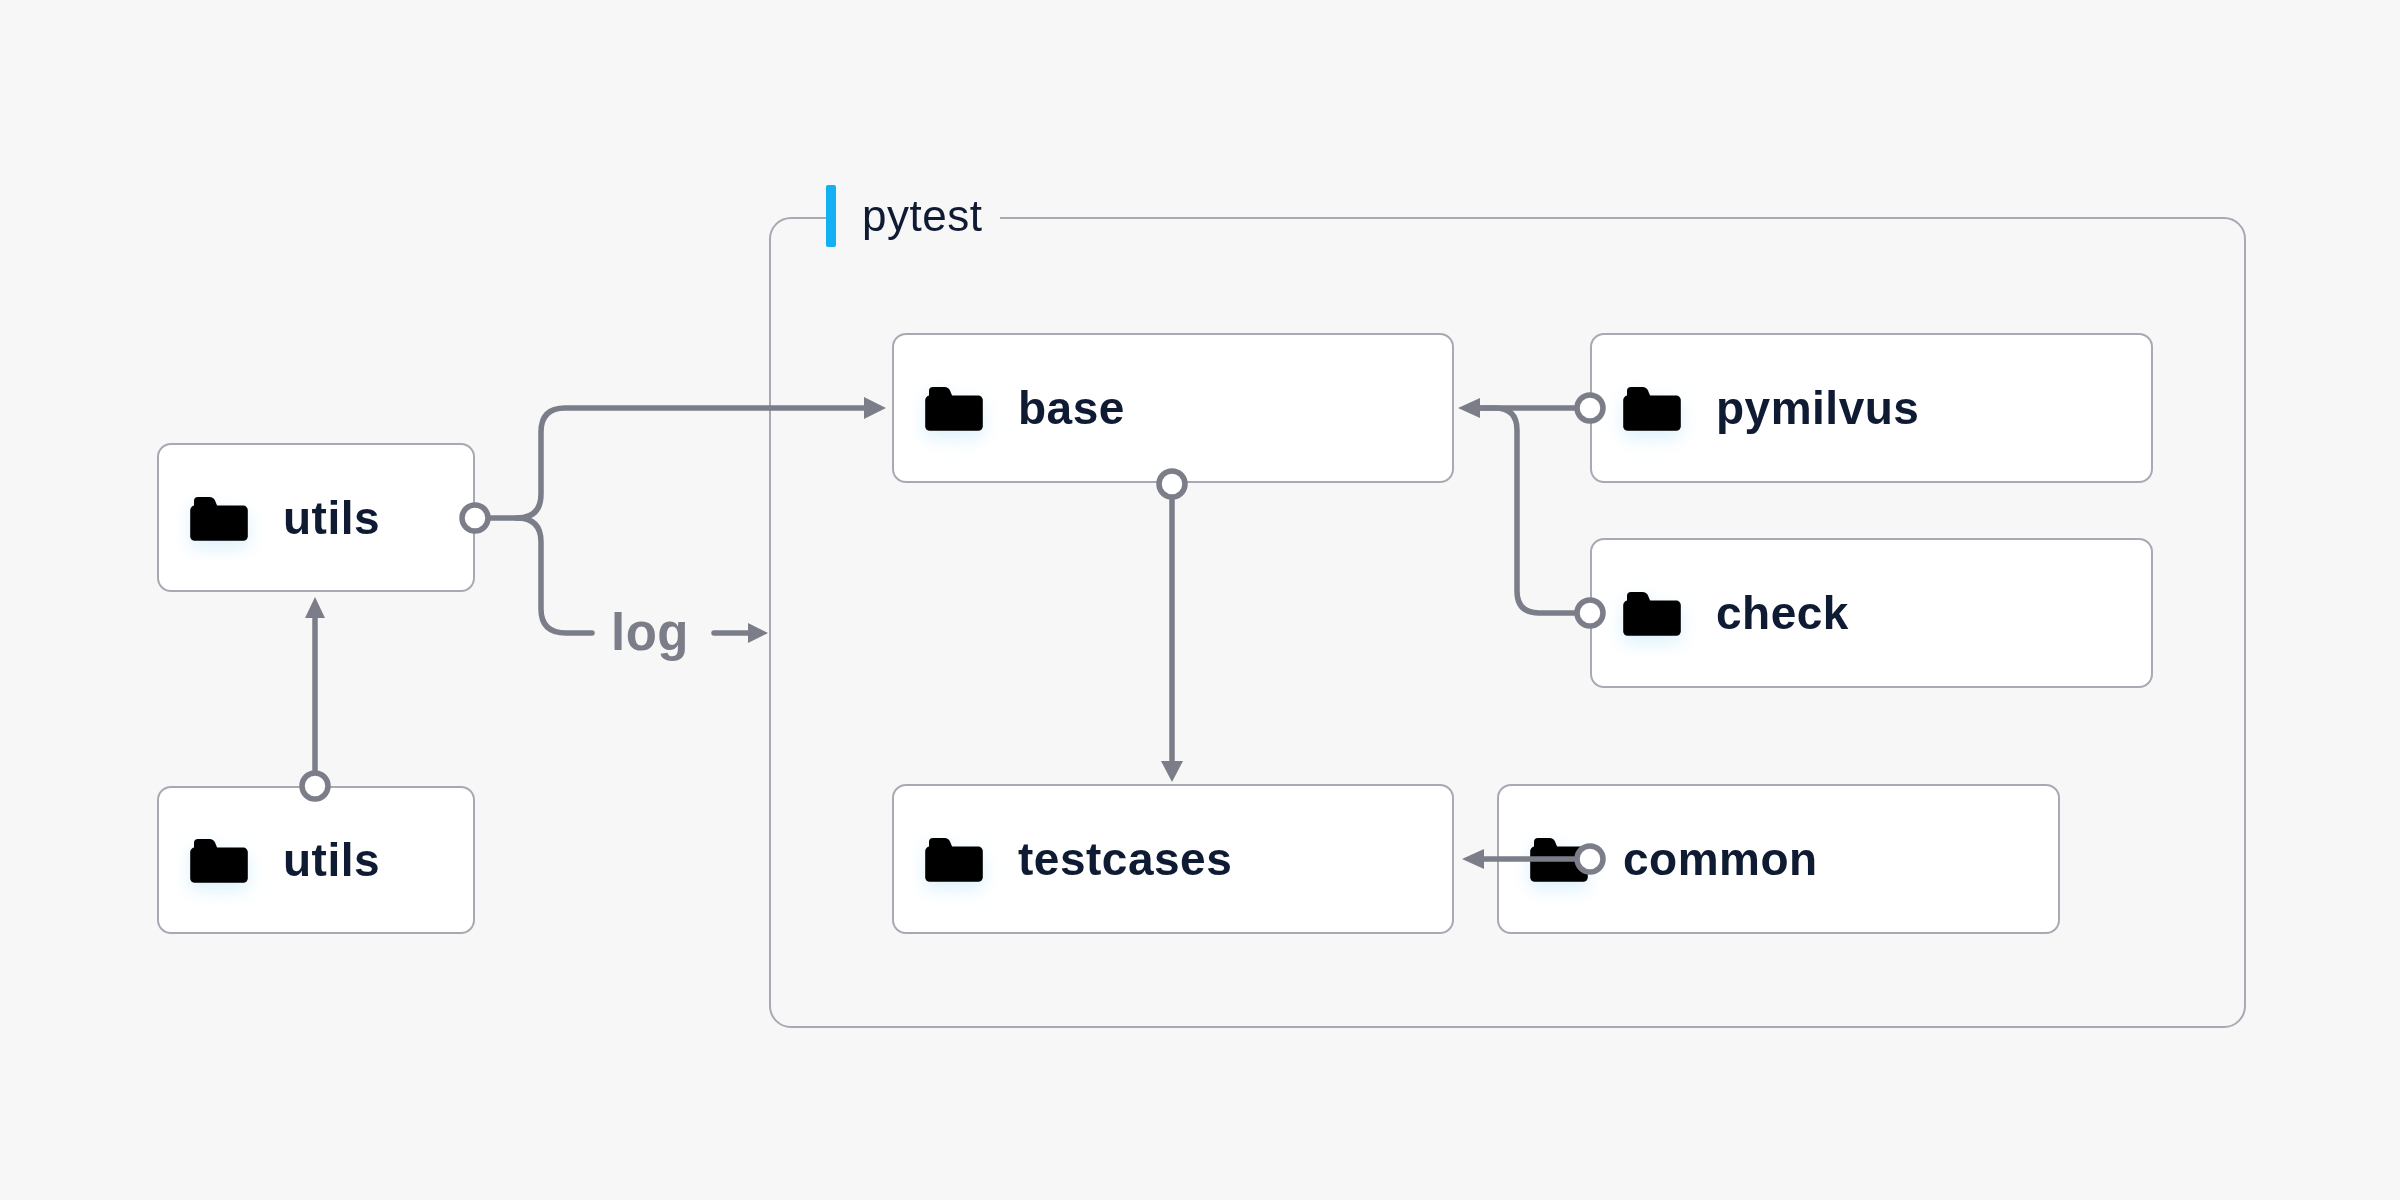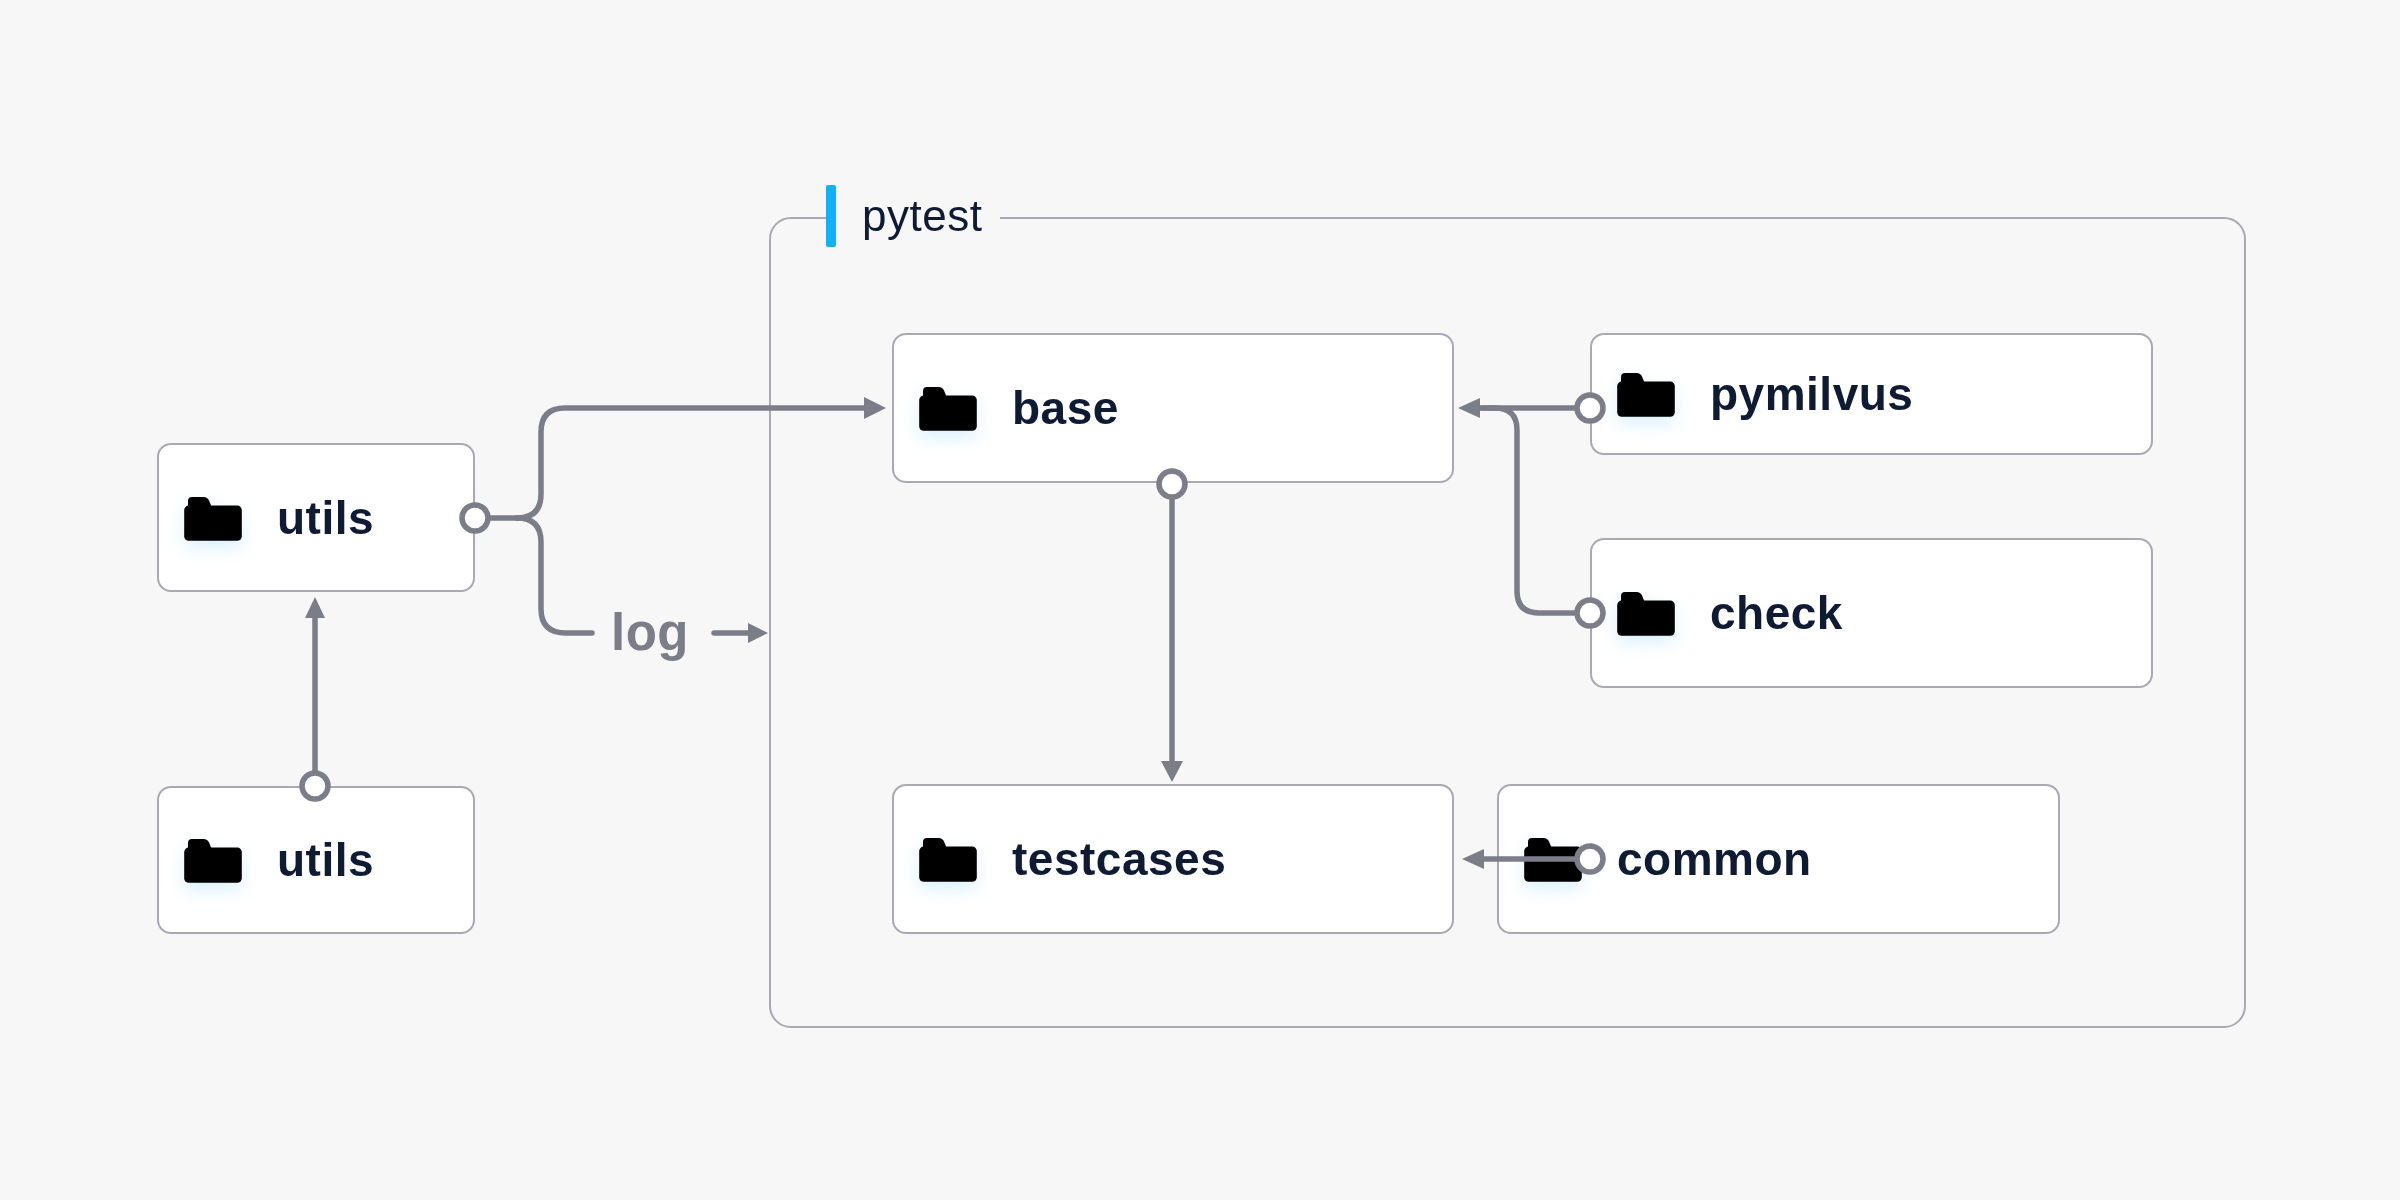--- a/index.html
+++ b/index.html
@@ -30,21 +30,21 @@
     display:flex;align-items:center;gap:26px;
     background:var(--background);padding:0 18px 0 0;z-index:3;
   }
   .accent-bar{display:inline-block;width:10px;height:62px;border-radius:2px;background:var(--accent);}
   .group-title{font-size:44px;font-weight:400;color:var(--text);letter-spacing:.5px;line-height:62px;}
 
   
   .node{
     position:absolute;box-sizing:border-box;
     background:var(--box-bg);border:2.5px solid var(--box-border);border-radius:14px;
-    display:flex;align-items:center;gap:32px;padding-left:22px;z-index:2;
+    display:flex;align-items:center;gap:32px;padding-left:28px;z-index:2;
   }
   .node .folder{width:64px;height:52px;flex:0 0 auto;filter:drop-shadow(0 7px 9px rgba(31,171,239,.16));}
   .node .label{font-size:46px;font-weight:700;color:var(--text);letter-spacing:.5px;white-space:nowrap;}
 
   
   .edge-label{
     position:absolute;left:596px;top:607px;width:108px;height:52px;
     text-align:center;font-size:51px;font-weight:600;color:var(--muted-text);
     line-height:52px;z-index:3;letter-spacing:.5px;
   }
@@ -94,21 +94,21 @@
     <span class="label">utils</span>
   </div>
 
   <div class="node" style="left:892px;top:333px;width:562px;height:150px">
     <svg class="folder" viewBox="0 0 64 52">
         <use href="#folder-sym"></use>
       </svg>
     <span class="label">base</span>
   </div>
 
-  <div class="node" style="left:1590px;top:333px;width:563px;height:122px">
+  <div class="node" style="left:1590px;top:333px;width:563px;height:150px">
     <svg class="folder" viewBox="0 0 64 52">
         <use href="#folder-sym"></use>
       </svg>
     <span class="label">pymilvus</span>
   </div>
 
   <div class="node" style="left:892px;top:784px;width:562px;height:150px">
     <svg class="folder" viewBox="0 0 64 52">
         <use href="#folder-sym"></use>
       </svg>

